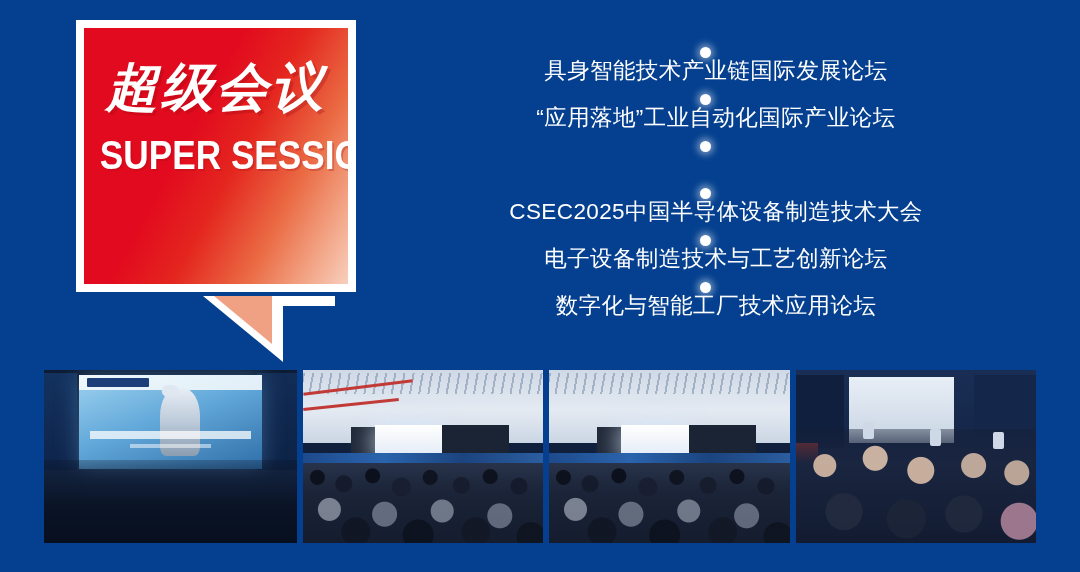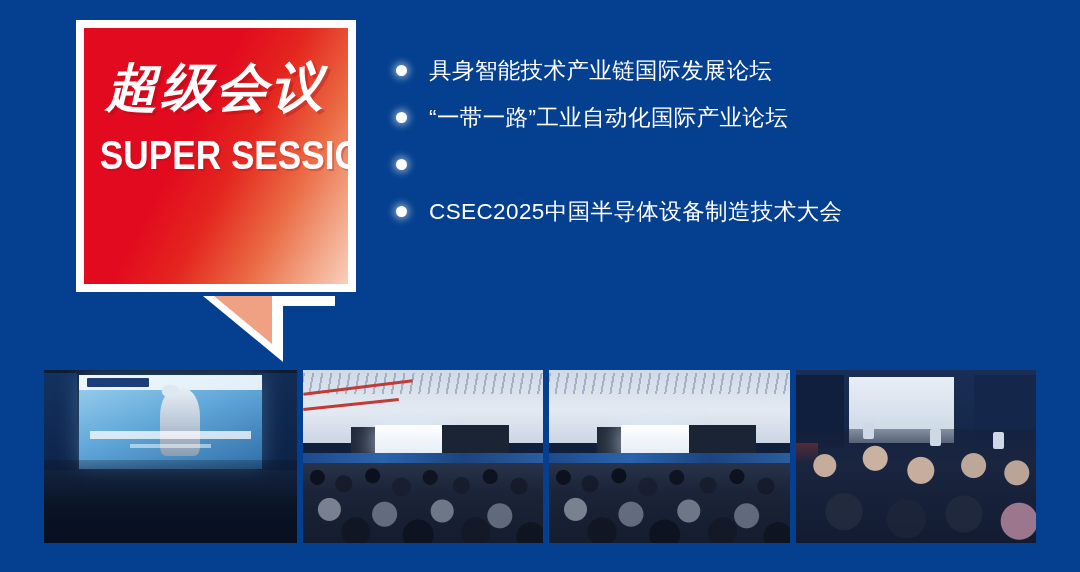--- a/index.html
+++ b/index.html
@@ -110,20 +110,21 @@
   #forum-list {
     position: absolute;
     left: 396px;
     top: 47px;
     width: 640px;
   }
   .forum-item {
     display: flex;
     align-items: center;
     height: 47px;
+    flex-direction: column;
   }
   .bullet-dot {
     width: 11px;
     height: 11px;
     border-radius: 50%;
     background: #ffffff;
     flex: 0 0 auto;
     margin-right: 22px;
     box-shadow: 0 0 7px 3px rgba(255,255,255,0.45);
   }
@@ -332,28 +333,36 @@
   <div id="bubble-tail-fill"></div>
   <div id="bubble-tail-notch"></div>
 
   <div id="forum-list">
     <div class="forum-item">
       <span class="bullet-dot"></span>
       <span class="forum-label">具身智能技术产业链国际发展论坛</span>
     </div>
     <div class="forum-item">
       <span class="bullet-dot"></span>
-      <span class="forum-label">“一带一路”工业自动化国际产业论坛</span>
+      <span class="forum-label">“应用落地”工业自动化国际产业论坛</span>
     </div>
     <div class="forum-item">
       <span class="bullet-dot"></span>
     </div>
     <div class="forum-item">
       <span class="bullet-dot"></span>
       <span class="forum-label">CSEC2025中国半导体设备制造技术大会</span>
+    </div>
+    <div class="forum-item">
+      <span class="bullet-dot"></span>
+      <span class="forum-label">电子设备制造技术与工艺创新论坛</span>
+    </div>
+    <div class="forum-item">
+      <span class="bullet-dot"></span>
+      <span class="forum-label">数字化与智能工厂技术应用论坛</span>
     </div>
   </div>
 
   <div id="photo-strip">
 
     <div class="photo p1">
       <div class="hall"></div>
       <div class="side-panel-l"></div>
       <div class="side-panel-r"></div>
       <div class="screen">

